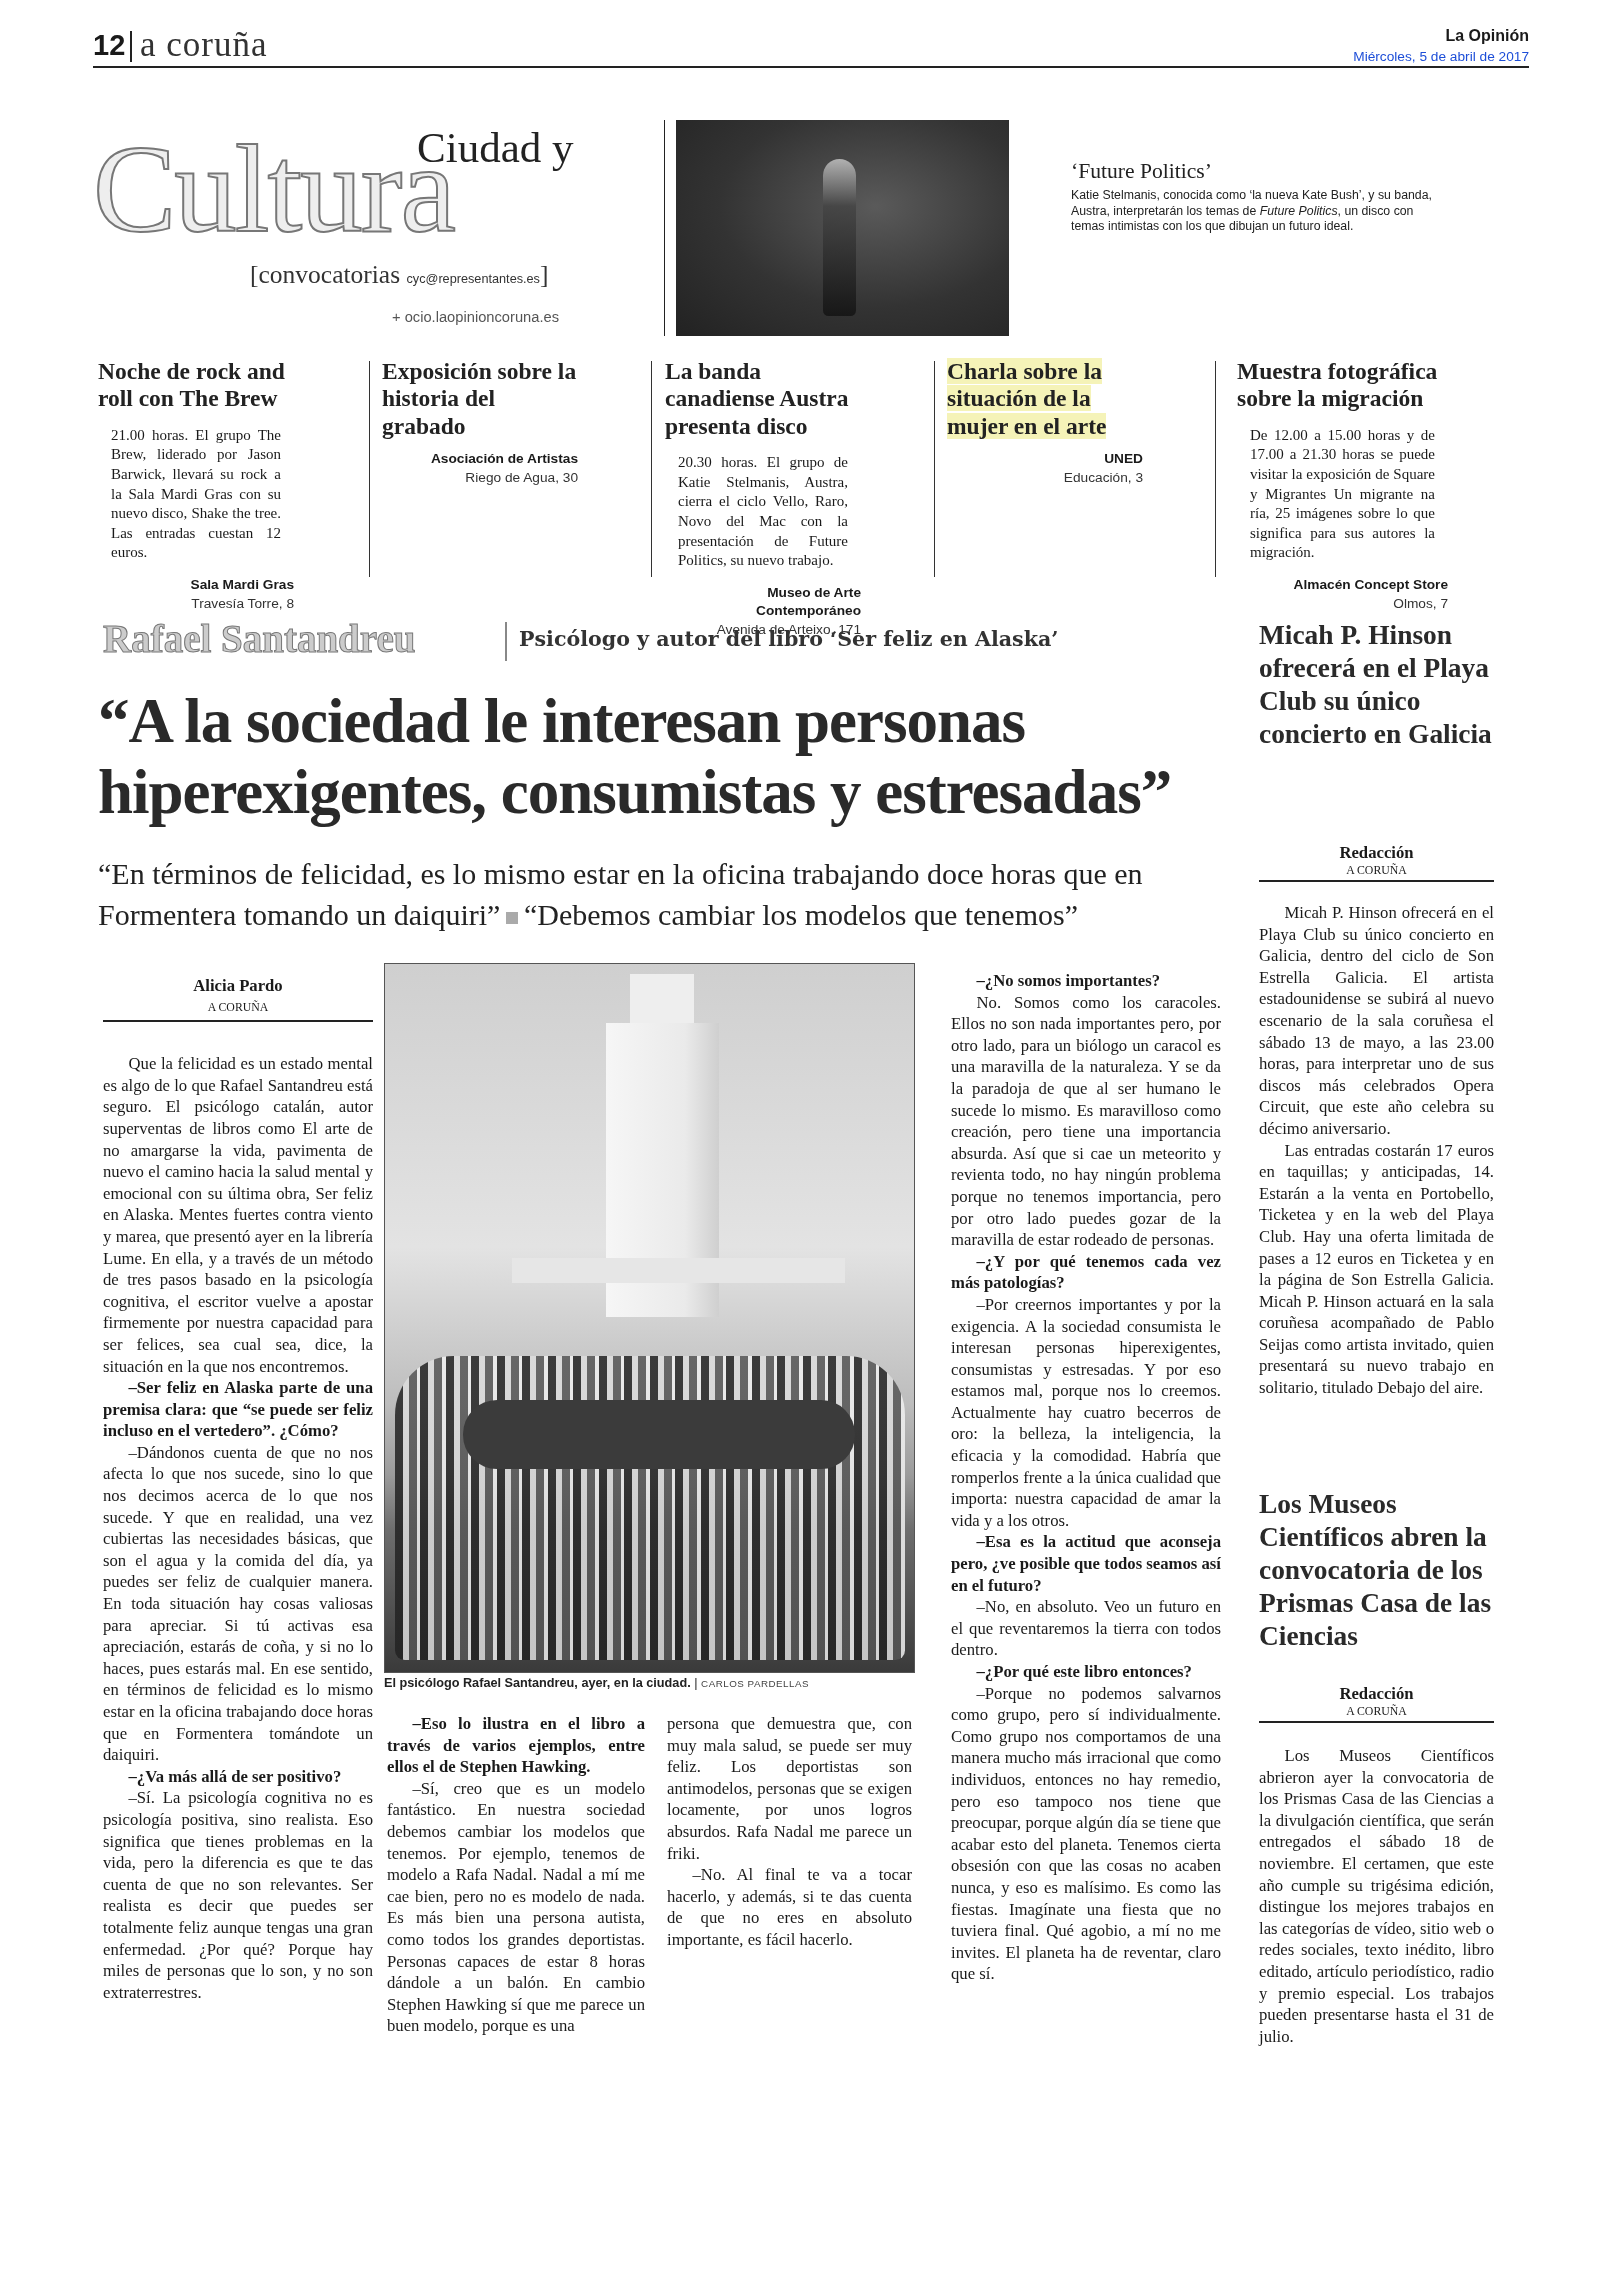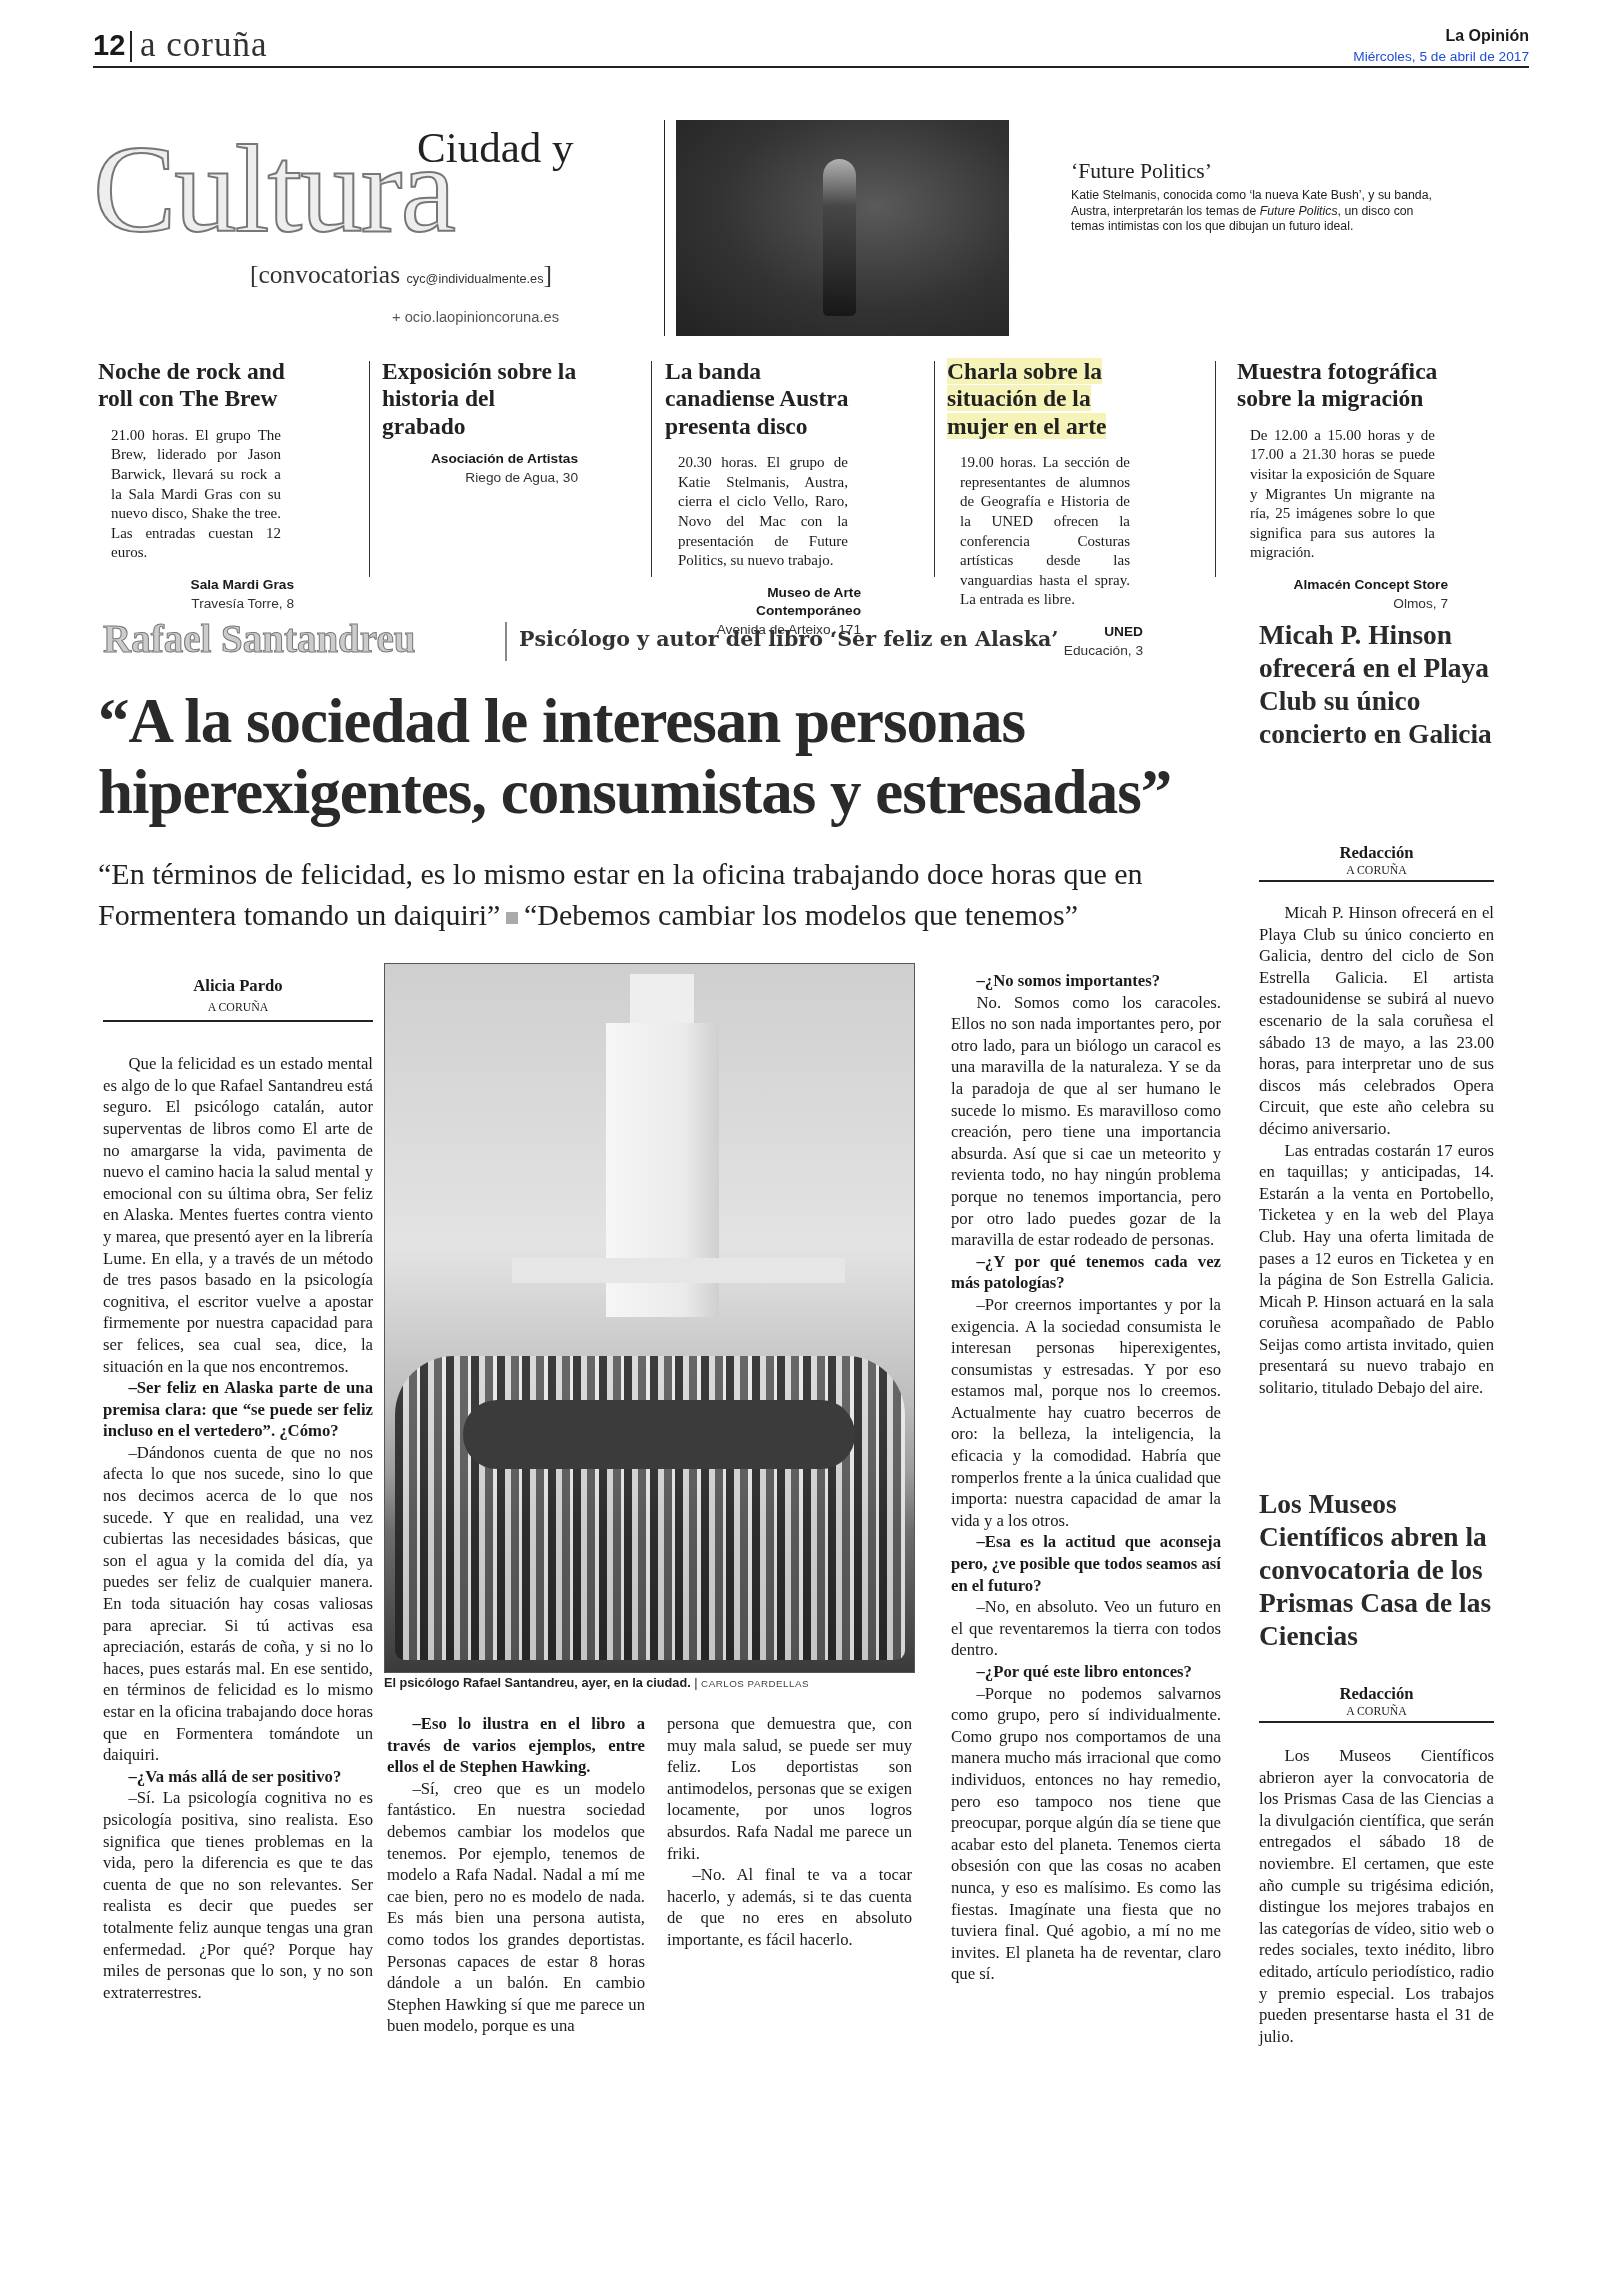--- a/index.html
+++ b/index.html
@@ -85,21 +85,21 @@
 <div id="masthead" class="abs">
   <span id="page-num" class="abs">12</span>
   <span id="page-sep" class="abs"></span>
   <span id="section-name" class="abs">a coruña</span>
   <span id="paper-name" class="abs">La Opinión</span>
   <span id="paper-date" class="abs">Miércoles, 5 de abril de 2017</span>
 </div>
 
 <div id="cultura" class="abs">Cultura</div>
 <div id="ciudad-y" class="abs">Ciudad y</div>
-<div id="convocatorias" class="abs">[<span>convocatorias</span> <span class="email">cyc@individualmente.es</span>]</div>
+<div id="convocatorias" class="abs">[<span>convocatorias</span> <span class="email">cyc@representantes.es</span>]</div>
 <div id="ocio-link" class="abs">+ ocio.laopinioncoruna.es</div>
 
 <div id="feature-divider" class="abs"></div>
 <div id="feature-photo" class="abs">
     <div class="figure"></div>
   </div>
 <div id="feature-title" class="abs">‘Future Politics’</div>
 <div id="feature-text" class="abs"><span>Katie Stelmanis, conocida como ‘la nueva Kate Bush’, y su banda, Austra, interpretarán los temas de </span><i>Future Politics</i><span>, un disco con temas intimistas con los que dibujan un futuro ideal.</span></div>
 
 <div class="event abs" style="left:98px">
@@ -117,21 +117,20 @@
 <div class="event-divider abs" style="left:651px"></div>
 <div class="event abs" style="left:665px">
   <h3>La banda canadiense Austra presenta disco</h3>
   <p>20.30 horas. El grupo de Katie Stelmanis, Austra, cierra el ciclo Vello, Raro, Novo del Mac con la presentación de Future Politics, su nuevo trabajo.</p>
   <div class="venue">Museo de Arte Contemporáneo</div>
   <div class="addr">Avenida de Arteixo, 171</div>
 </div>
 <div class="event-divider abs" style="left:934px"></div>
 <div class="event abs" style="left:947px">
   <h3><span class="hl">Charla sobre la situación de la mujer en el arte</span></h3>
-  <p>19.00 horas. La sección de representantes de alumnos de Geografía e Historia de la UNED ofrecen la conferencia Costuras artísticas desde las vanguardias hasta el spray. La entrada es libre.</p>
   <div class="venue">UNED</div>
   <div class="addr">Educación, 3</div>
 </div>
 <div class="event-divider abs" style="left:1215px"></div>
 <div class="event abs" style="left:1237px;width:211px">
   <h3>Muestra fotográfica sobre la migración</h3>
   <p>De 12.00 a 15.00 horas y de 17.00 a 21.30 horas se puede visitar la exposición de Square y Migrantes Un migrante na ría, 25 imágenes sobre lo que significa para sus autores la migración.</p>
   <div class="venue">Almacén Concept Store</div>
   <div class="addr">Olmos, 7</div>
 </div>

